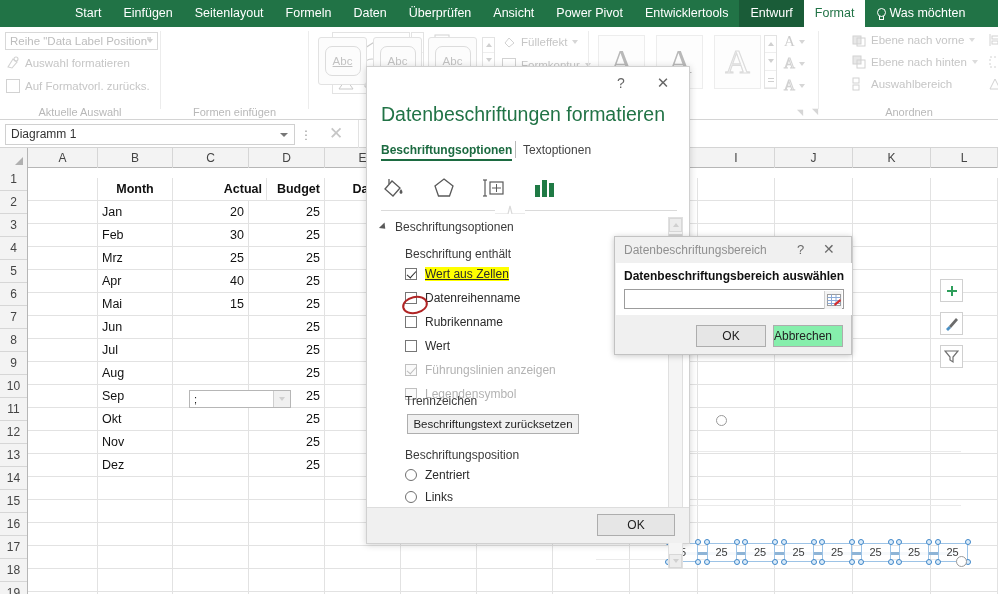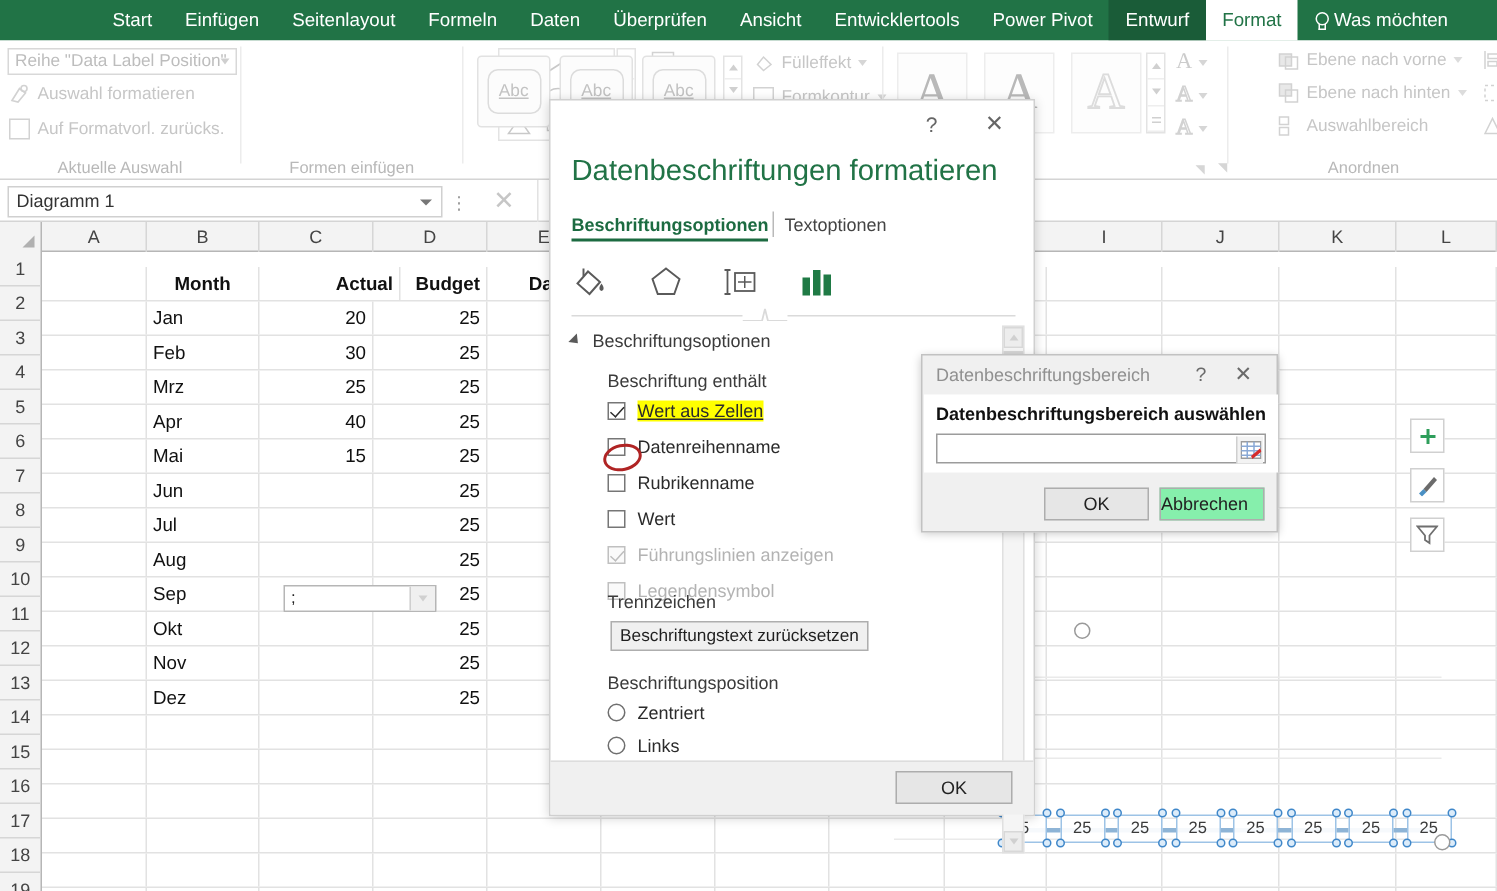--- a/index.html
+++ b/index.html
@@ -235,22 +235,22 @@
 
 <div id="ribbon-tabs">
   <div style="width:64px;"></div>
   <div class="tab">Start</div>
   <div class="tab">Einfügen</div>
   <div class="tab">Seitenlayout</div>
   <div class="tab">Formeln</div>
   <div class="tab">Daten</div>
   <div class="tab">Überprüfen</div>
   <div class="tab">Ansicht</div>
+  <div class="tab">Power Pivot</div>
   <div class="tab">Entwicklertools</div>
-  <div class="tab">Power Pivot</div>
   <div class="tab chart-ctx">Entwurf</div>
   <div class="tab active">Format</div>
   <div class="tab tellme">
     <span class="bulb"></span>
     <span>Was möchten</span>
   </div>
 </div>
 
 <div id="ribbon">
 

